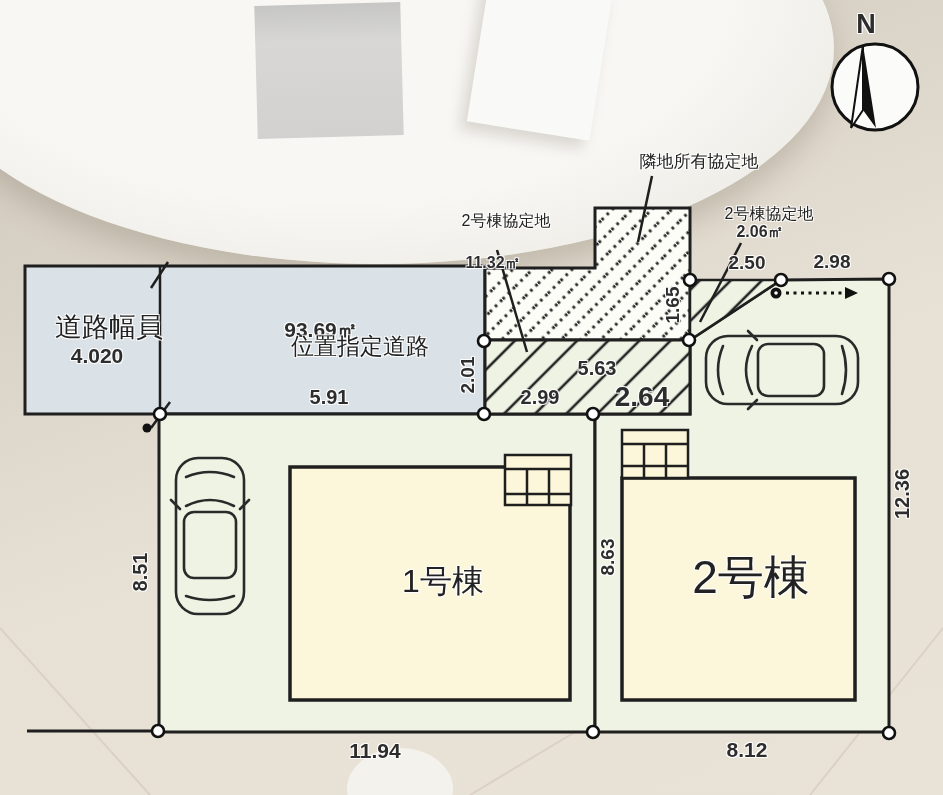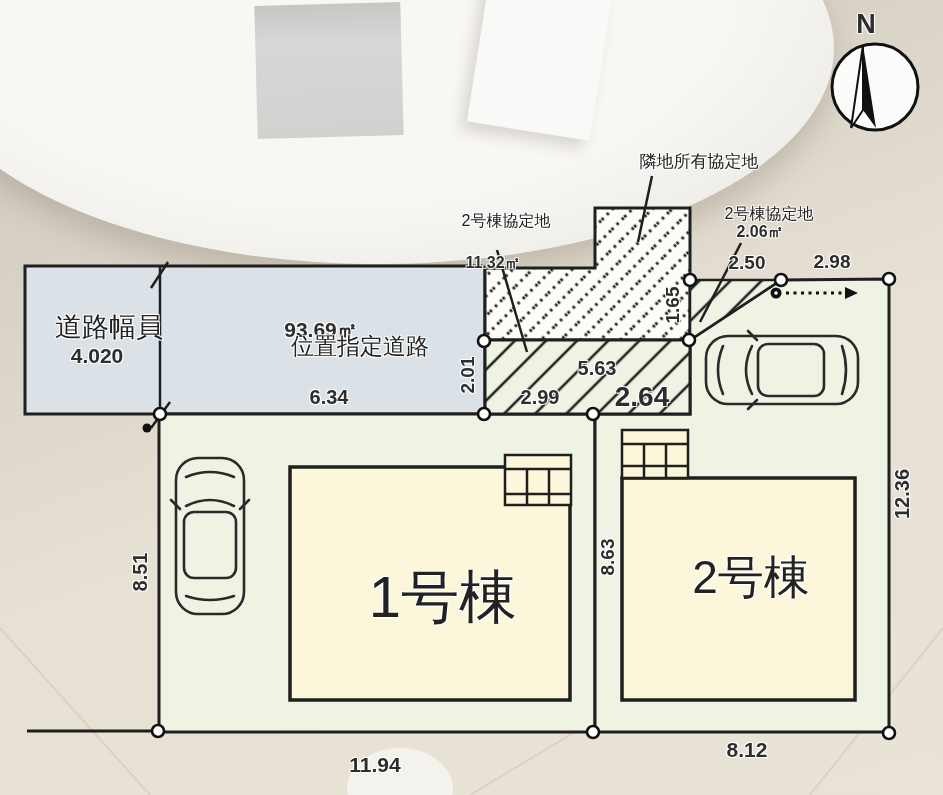--- a/index.html
+++ b/index.html
@@ -151,39 +151,39 @@
     </g>
   </svg>
 
   <div>
     <div class="lb" style="left:866px;top:24px;font-size:27px;font-weight:700;">N</div>
 
     <div class="lb hv" style="left:97px;top:327px;font-size:27px;">道路幅員</div>
     <div class="lb" style="left:97px;top:355px;font-size:21px;">4.020</div>
     <div class="lb" style="left:321px;top:320px;font-size:21px;margin-top:9px;">93.69㎡</div>
     <div class="lb hv" style="left:325px;top:346px;font-size:23px;margin-left:23px;">位置指定道路</div>
-    <div class="lb" style="left:329px;top:397px;font-size:20px;">6.34</div>
+    <div class="lb" style="left:329px;top:397px;font-size:20px;">5.91</div>
 
     <div class="lb hv" style="left:687px;top:161px;font-size:17px;">隣地所有協定地</div>
     <div class="lb hv" style="left:494px;top:221px;font-size:16px;">2号棟協定地</div>
     <div class="lb" style="left:493px;top:239px;font-size:16px;margin-top:24px;">11.32㎡</div>
     <div class="lb hv" style="left:757px;top:214px;font-size:16px;">2号棟協定地</div>
     <div class="lb" style="left:760px;top:232px;font-size:16px;">2.06㎡</div>
 
     <div class="lb rot" style="left:467px;top:375px;font-size:19px;">2.01</div>
     <div class="lb" style="left:597px;top:327px;font-size:20px;margin-top:41px;">5.63</div>
     <div class="lb rot" style="left:672px;top:305px;font-size:19px;">1.65</div>
     <div class="lb" style="left:540px;top:397px;font-size:20px;">2.99</div>
     <div class="lb" style="left:642px;top:397px;font-size:28px;">2.64</div>
     <div class="lb" style="left:747px;top:262px;font-size:19px;">2.50</div>
     <div class="lb" style="left:832px;top:261px;font-size:19px;">2.98</div>
 
     <div class="lb rot" style="left:140px;top:572px;font-size:20px;">8.51</div>
     <div class="lb rot" style="left:607px;top:557px;font-size:19px;">8.63</div>
     <div class="lb rot" style="left:902px;top:494px;font-size:20px;">12.36</div>
-    <div class="lb" style="left:375px;top:750px;font-size:21px;margin-top:14px;">11.94</div>
+    <div class="lb" style="left:375px;top:750px;font-size:21px;">11.94</div>
     <div class="lb" style="left:747px;top:749px;font-size:21px;">8.12</div>
 
-    <div class="lb hv" style="left:431px;top:581px;font-size:58px;margin-top:16px;">1号棟</div>
+    <div class="lb hv" style="left:431px;top:581px;font-size:32px;">1号棟</div>
     <div class="lb hv" style="left:739px;top:577px;font-size:46px;">2号棟</div>
   </div>
 
 </div>
 
 </body></html>

